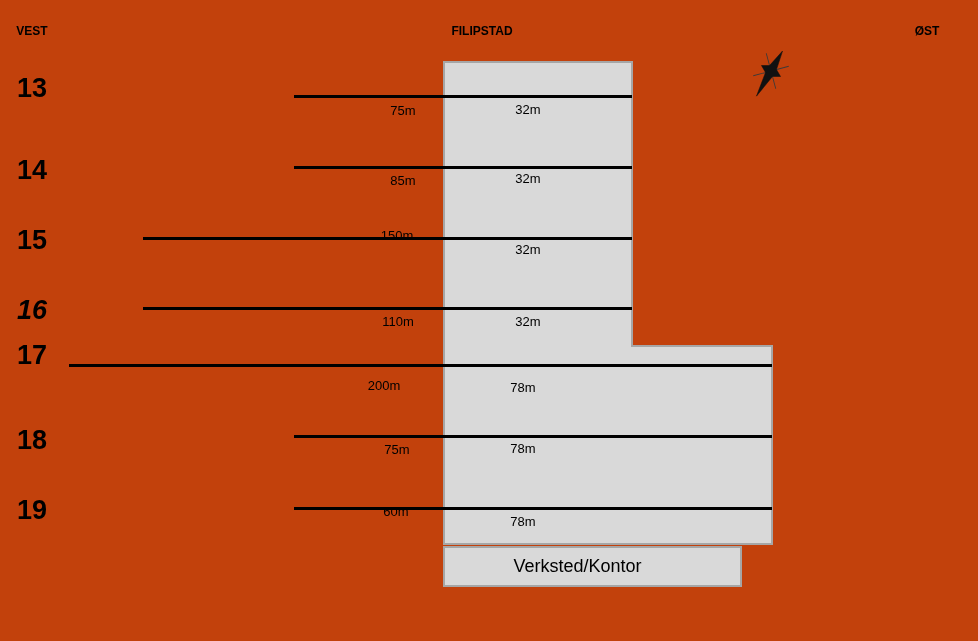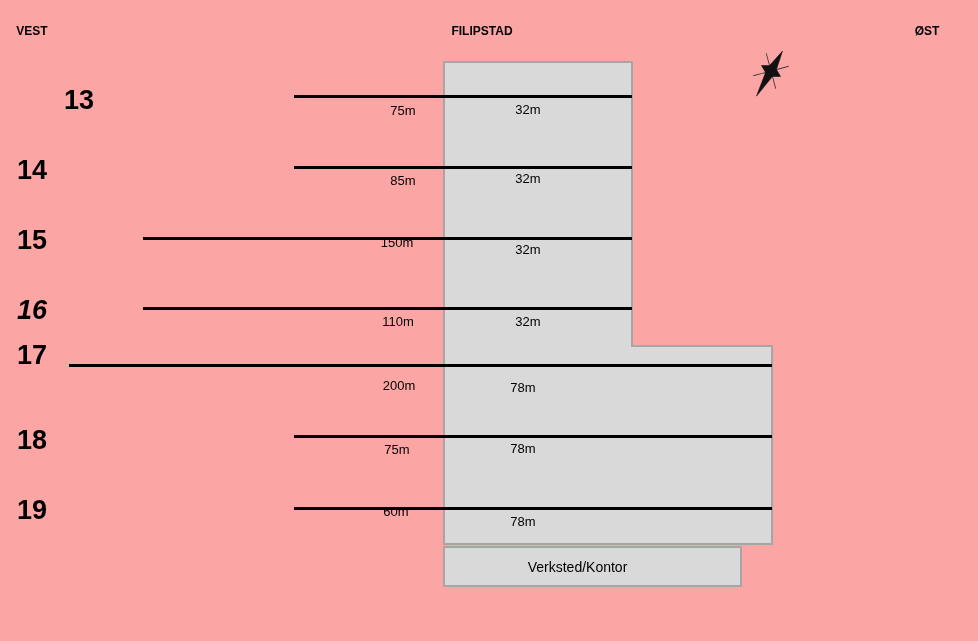--- a/index.html
+++ b/index.html
@@ -4,21 +4,21 @@
 <style>
   html, body {
     margin: 0;
     padding: 0;
     background: #ffffff;
   }
   .canvas {
     position: relative;
     width: 978px;
     height: 641px;
-    background: #fca5a5;
+    background: #c2410c;
     font-family: "Liberation Sans", sans-serif;
     color: #000000;
     overflow: hidden;
   }
   .hdr {
     position: absolute;
     font-size: 12px;
     font-weight: bold;
     transform: translate(-50%, -50%);
     white-space: nowrap;
@@ -52,21 +52,21 @@
     position: absolute;
     left: 444px;
     top: 547px;
     width: 297px;
     height: 39px;
     box-sizing: border-box;
     padding-right: 30px;
     display: flex;
     align-items: center;
     justify-content: center;
-    font-size: 14px;
+    font-size: 18px;
   }
 </style>
 </head>
 <body>
 
 <div class="canvas">
 
   <svg class="building-svg" width="978" height="641" viewBox="0 0 978 641">
     <polygon points="444,62 632,62 632,346 772,346 772,544 444,544" fill="#d9d9d9" stroke="#a6a6a6" stroke-width="2"></polygon>
     <rect x="444" y="547" width="297" height="39" fill="#d9d9d9" stroke="#a6a6a6" stroke-width="2"></rect>
@@ -77,33 +77,33 @@
   <div class="hdr" style="left:927px; top:31px;">ØST</div>
 
   <svg class="compass-svg" width="52" height="66" viewBox="-26 -33 52 66">
     <g transform="rotate(30)">
       <line x1="-13" y1="-13" x2="13" y2="13" stroke="#3a3a3a" stroke-width="0.9"></line>
       <line x1="-13" y1="13" x2="13" y2="-13" stroke="#3a3a3a" stroke-width="0.9"></line>
       <polygon points="0,-23 4,-4 11,0 4,4 0,29 -4,4 -11,0 -4,-4" fill="#111111" stroke="#111111" stroke-width="0.5"></polygon>
     </g>
   </svg>
 
-  <div class="track-number" style="top:100px;margin-left:47px;">13</div>
+  <div class="track-number" style="top:88px;">13</div>
   <div class="track-number" style="top:170px;">14</div>
   <div class="track-number" style="top:240px;">15</div>
   <div class="track-number" style="top:310px;font-style:italic;">16</div>
   <div class="track-number" style="top:355px;">17</div>
   <div class="track-number" style="top:440px;">18</div>
   <div class="track-number" style="top:510px;text-align:center;">19</div>
 
   <div class="label" style="left:403px; top:110px;">75m</div>
   <div class="label" style="left:403px; top:180px;">85m</div>
-  <div class="label" style="left:397px; top:242px;">150m</div>
+  <div class="label" style="left:397px; top:235px;">150m</div>
   <div class="label" style="left:398px; top:321px;">110m</div>
-  <div class="label" style="left:399px; top:385px;">200m</div>
+  <div class="label" style="left:384px; top:385px;">200m</div>
   <div class="label" style="left:397px; top:449px;">75m</div>
   <div class="label" style="left:396px; top:511px;">60m</div>
 
   <div class="label" style="left:528px; top:109px;">32m</div>
   <div class="label" style="left:528px; top:178px;">32m</div>
   <div class="label" style="left:528px; top:249px;">32m</div>
   <div class="label" style="left:528px; top:321px;">32m</div>
   <div class="label" style="left:523px; top:387px;">78m</div>
   <div class="label" style="left:523px; top:448px;">78m</div>
   <div class="label" style="left:523px; top:521px;">78m</div>

